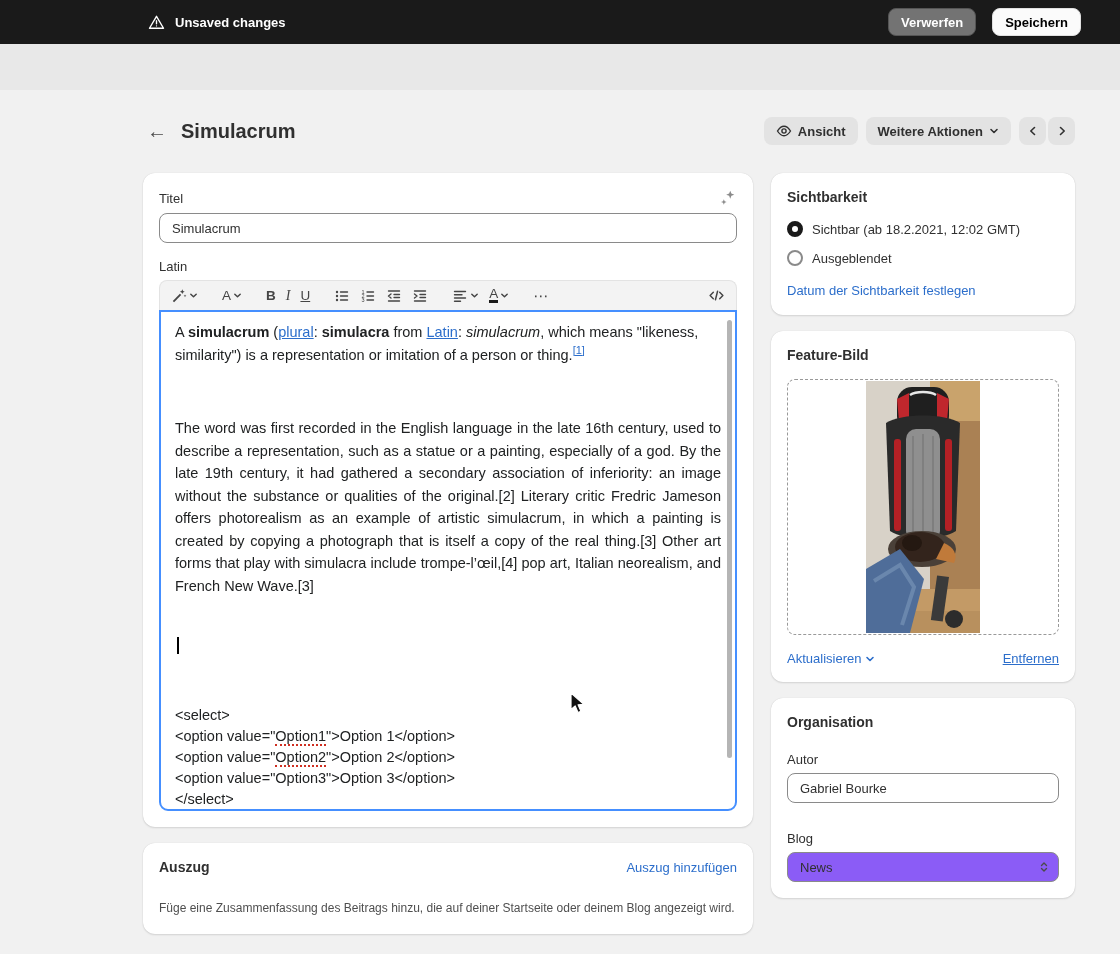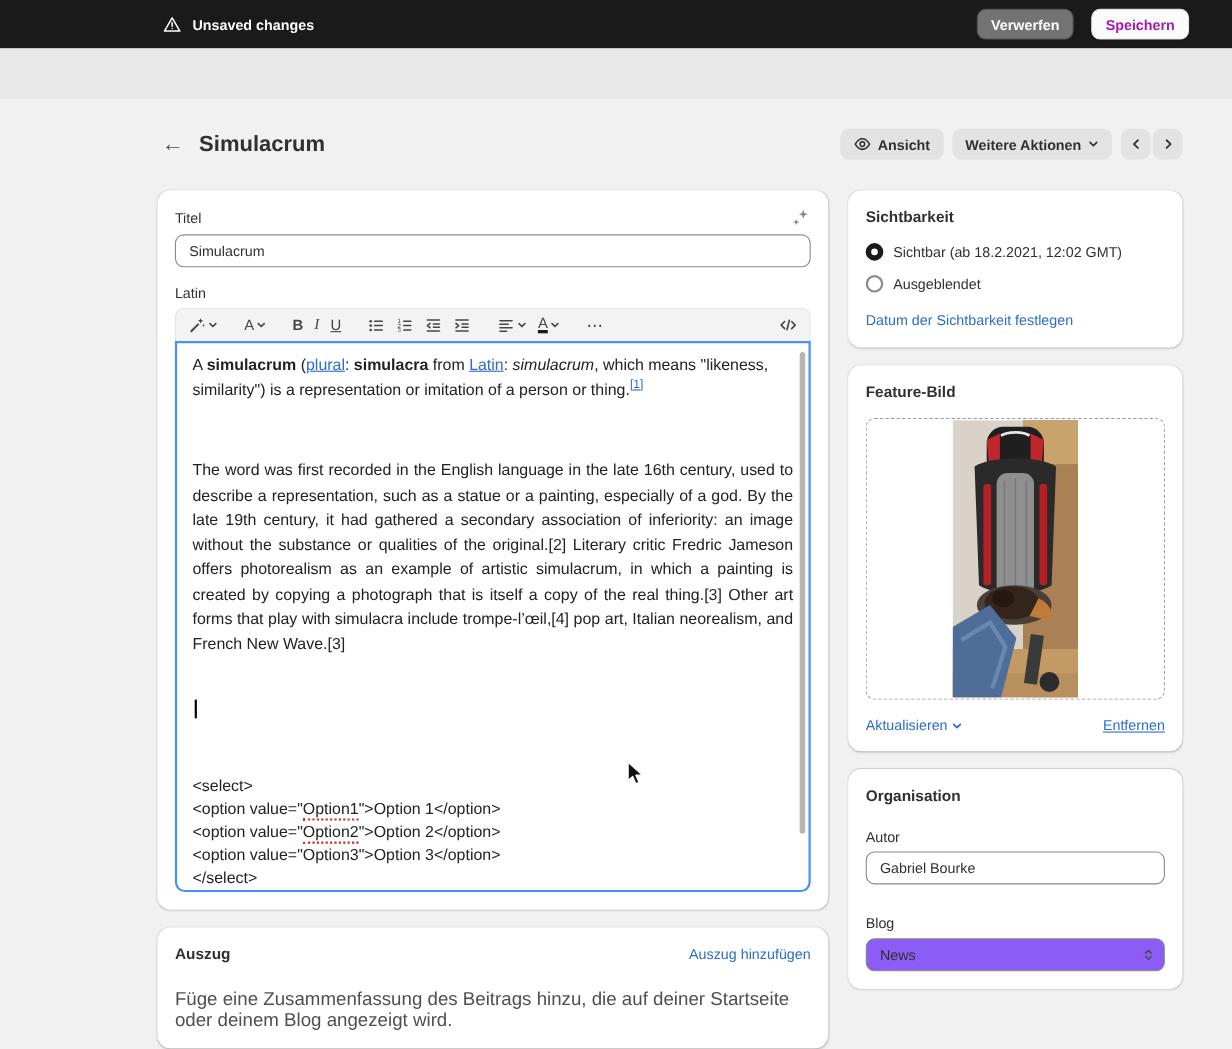--- a/index.html
+++ b/index.html
@@ -9,21 +9,21 @@
   
   .topbar { height:44px; background:#1a1a1a; display:flex; align-items:center;
     justify-content:space-between; padding:0 39px 0 148px; }
   .topbar-left { display:flex; align-items:center; gap:10px; }
   .topbar-text { color:#fff; font-size:13px; font-weight:700; }
   .topbar-right { display:flex; align-items:center; gap:16px; }
   .btn-dark { height:28px; padding:0 12px; border-radius:8px; background:#737373;
     border:1px solid #555; color:#fff; font-size:13px; font-weight:700; cursor:pointer;
     font-family:inherit; }
   .btn-light { height:28px; padding:0 12px; border-radius:8px; background:#fbfbfb;
-    border:1px solid #e0e0e0; color:#a21caf; font-size:13px; font-weight:700; cursor:pointer;
+    border:1px solid #e0e0e0; color:#000000; font-size:13px; font-weight:700; cursor:pointer;
     font-family:inherit; box-shadow:0 1px 0 rgba(0,0,0,.12); }
 
   .subband { height:46px; background:#e8e8e8; }
 
   
   .page { padding:25px 45px 0 143px; }
   .page-header { display:flex; align-items:center; margin-bottom:26px; height:32px; }
   .back-btn { background:none; border:none; font-size:20px; color:#4a4a4a; cursor:pointer;
     padding:0 4px; line-height:1; }
   .page-title { font-size:20px; font-weight:700; color:#303030; margin-left:10px; }
@@ -75,21 +75,21 @@
   .scroll-thumb { position:absolute; right:3px; top:8px; width:5px; height:438px;
     border-radius:3px; background:#b5b5b5; }
 
   
   .excerpt-card { margin-top:16px; }
   .row-between { display:flex; justify-content:space-between; align-items:center; }
   .card-h { font-size:14px; font-weight:700; color:#303030; }
   .link { color:#2c6ecb; font-size:13px; text-decoration:none; cursor:pointer; background:none;
     border:none; font-family:inherit; padding:0; display:inline-flex; align-items:center; gap:4px; }
   .link-underline { text-decoration:underline; }
-  .muted { font-size:17px; color:#4f4f4f; line-height:19px; margin-top:24px; }
+  .muted { font-size:12px; color:#4f4f4f; line-height:19px; margin-top:24px; }
 
   
   .radio-row { display:flex; align-items:center; gap:9px; margin-top:13px; font-size:13px; cursor:pointer; }
   .radio { width:16px; height:16px; border-radius:50%; border:2px solid #8a8a8a; flex:none; background:#fff; }
   .radio.checked { border:5px solid #1a1a1a; }
   .vis-link { display:inline-block; margin-top:17px; }
 
   .dropzone { border:1px dashed #999; border-radius:8px; height:256px; margin-top:16px;
     display:flex; justify-content:center; align-items:center; cursor:pointer; overflow:hidden; }
   .img-row { display:flex; justify-content:space-between; align-items:center; margin-top:16px; }

